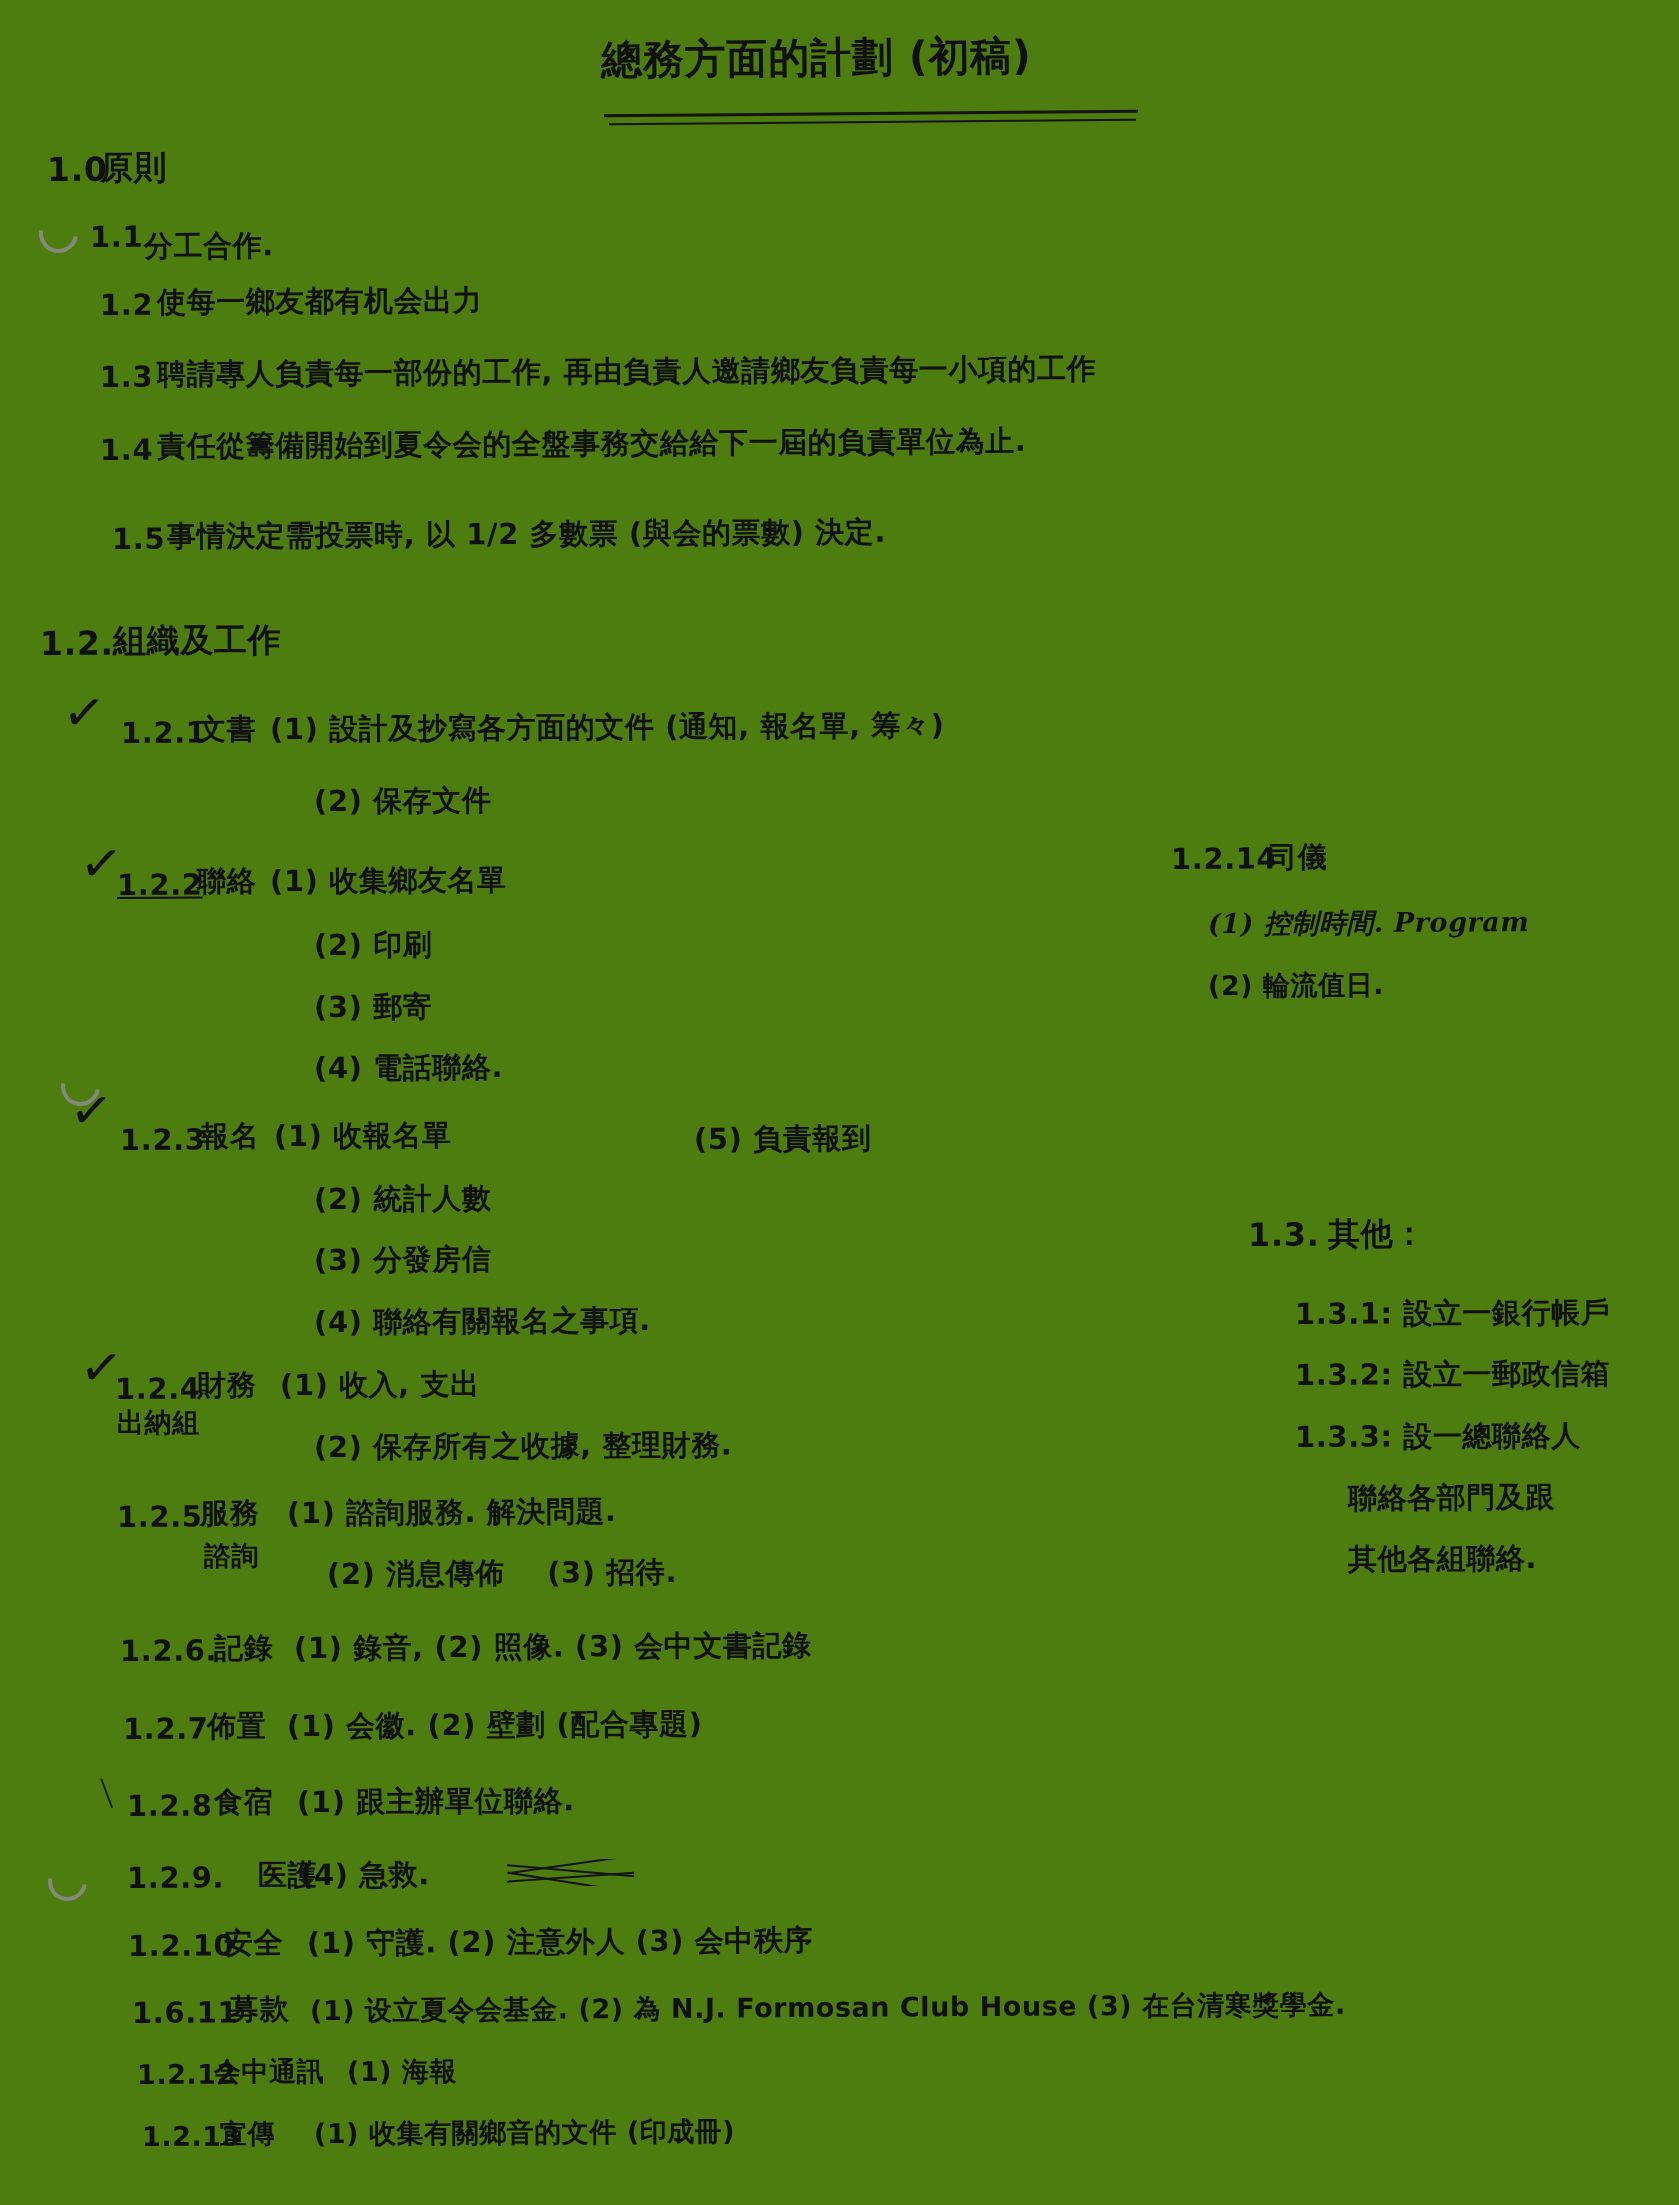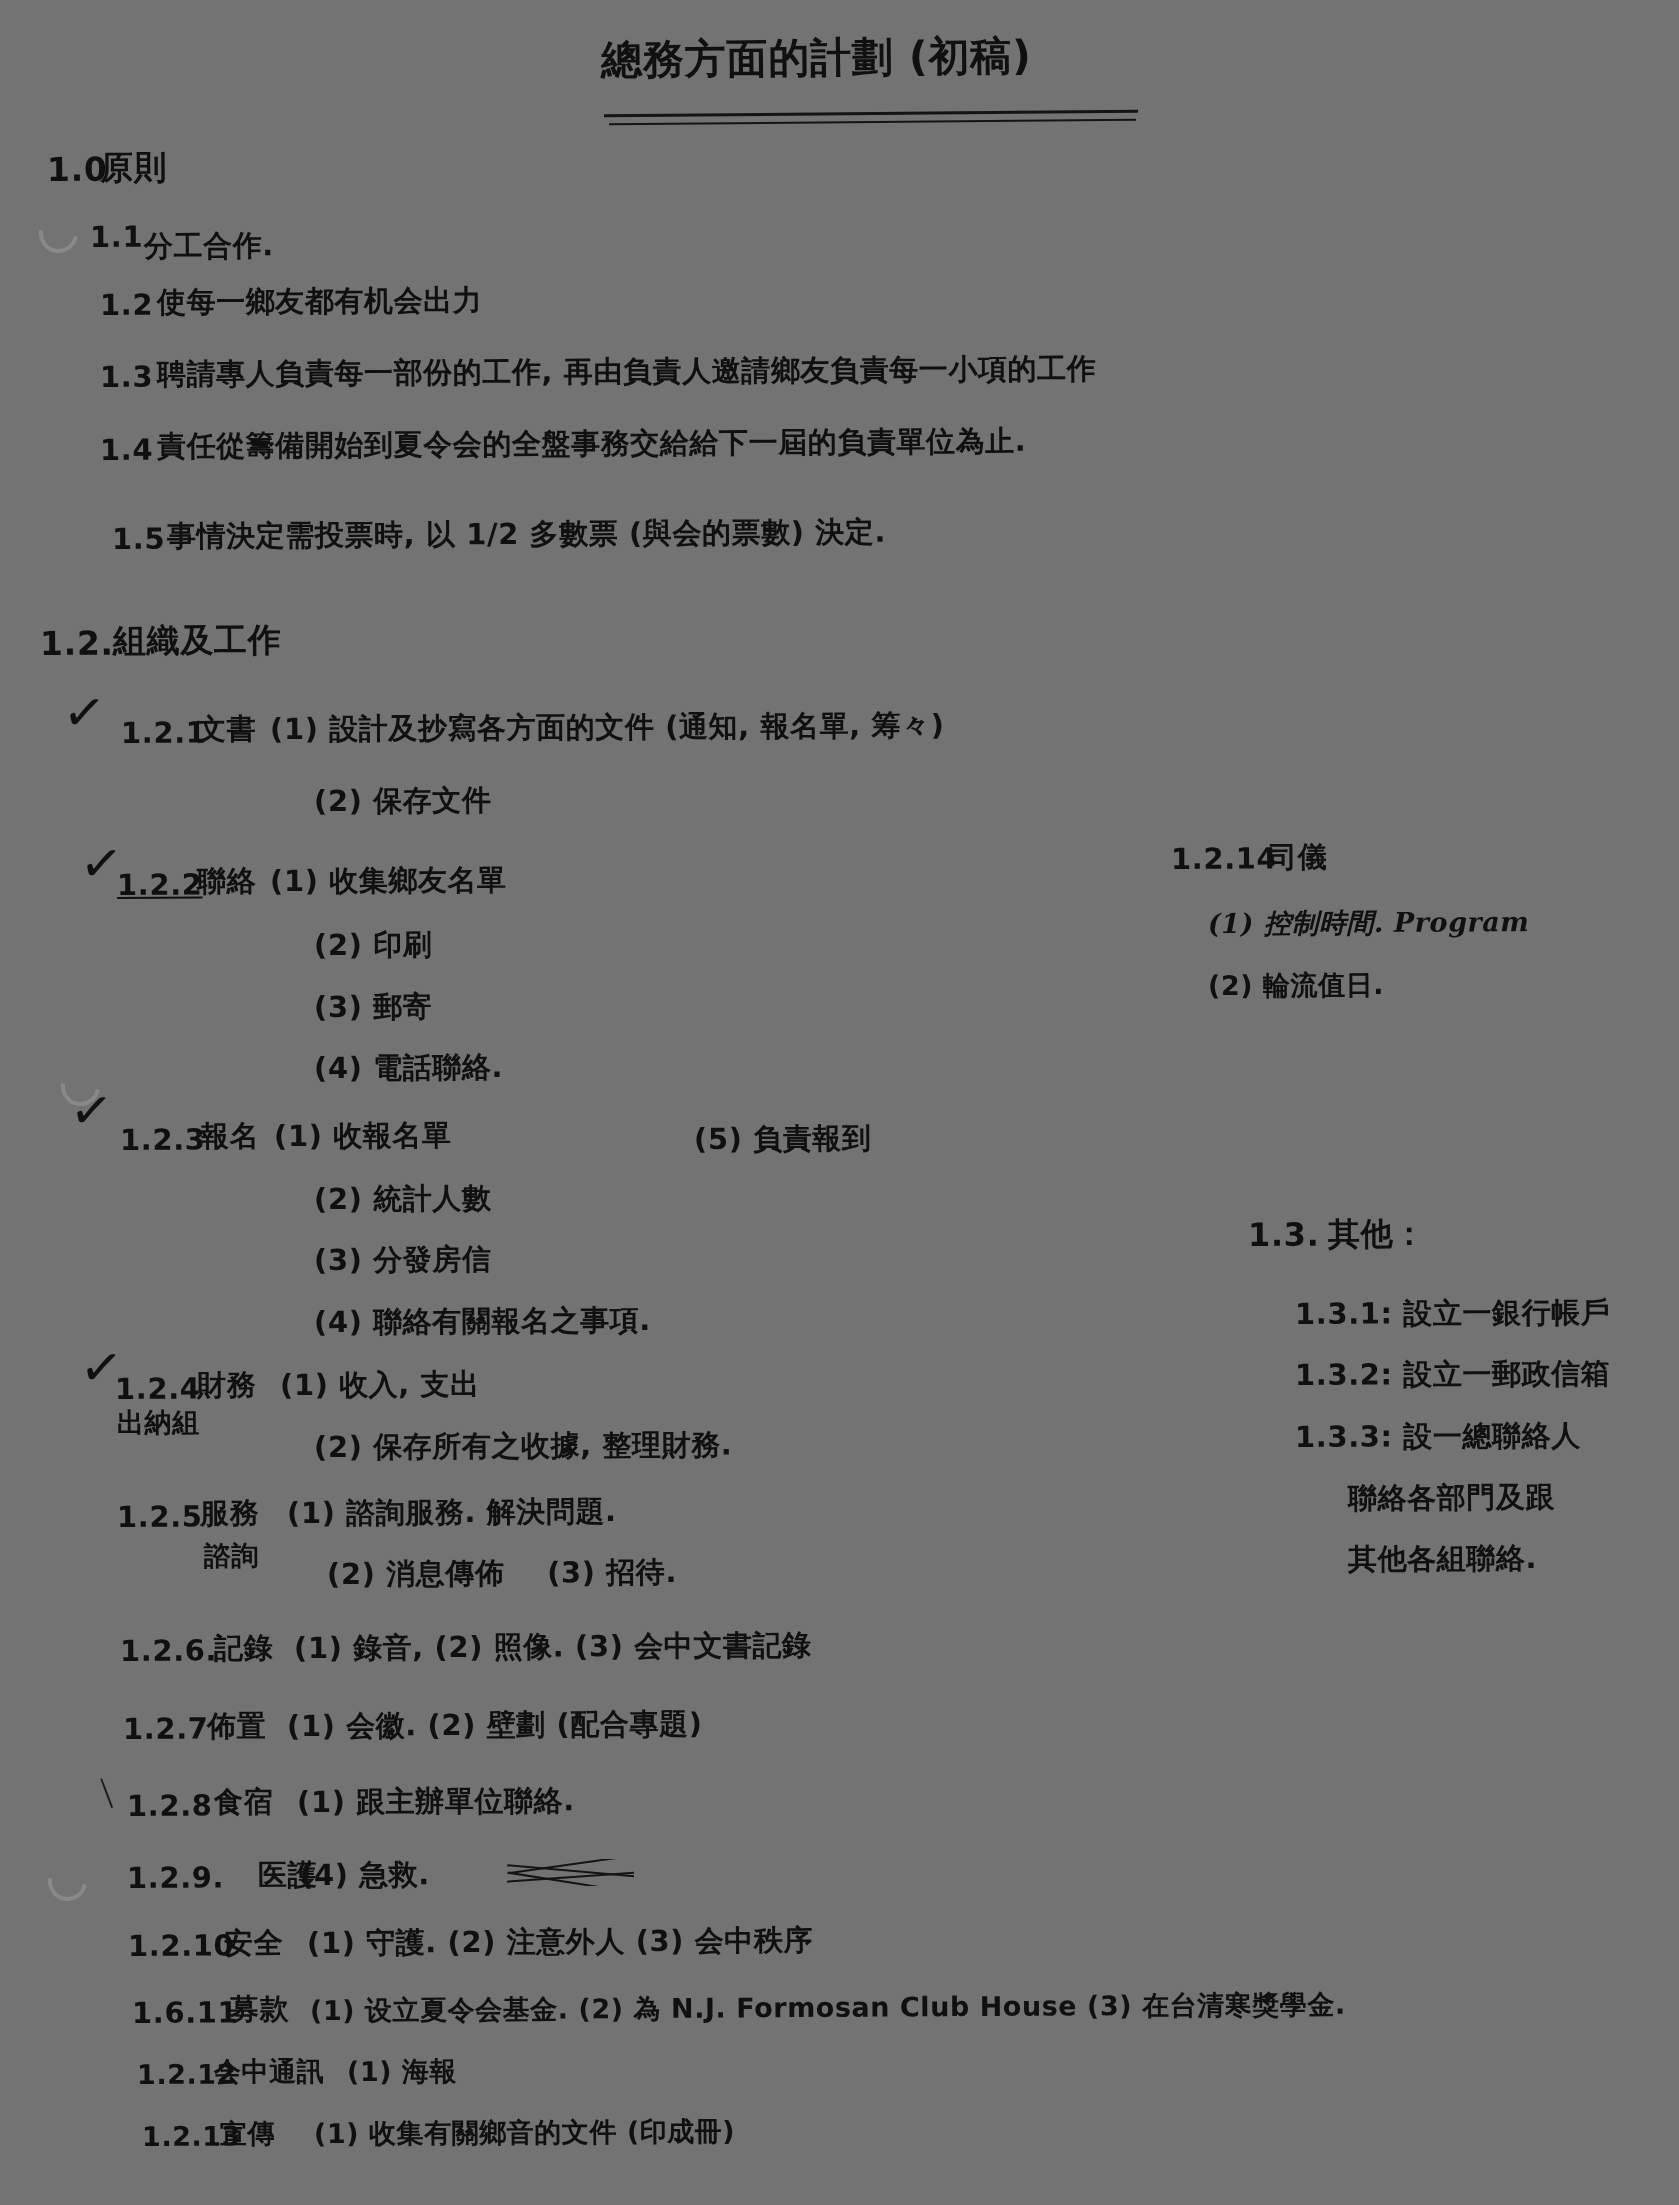--- a/index.html
+++ b/index.html
@@ -12,21 +12,21 @@
     height: 2205px;
     position: relative;
     font-family: "DejaVu Sans", sans-serif;
     color: #121212;
     overflow: hidden;
   }
   .page {
     position: relative;
     width: 1679px;
     height: 2205px;
-    background: #737373;
+    background: #4d7c0f;
   }
 
   
   .hw {
     font-family: "DejaVu Sans", sans-serif;
     font-weight: 600;
     color: #101010;
     letter-spacing: 0.02em;
     transform: rotate(-0.35deg);
     transform-origin: left center;

